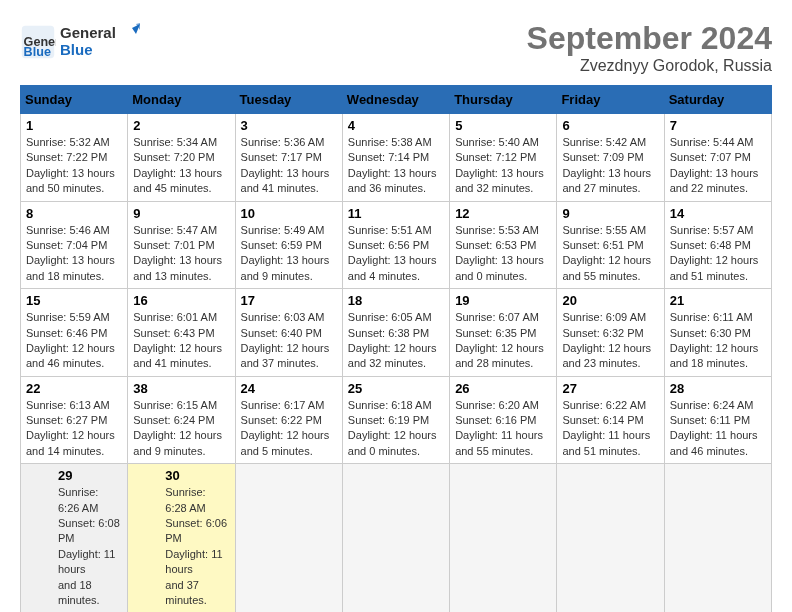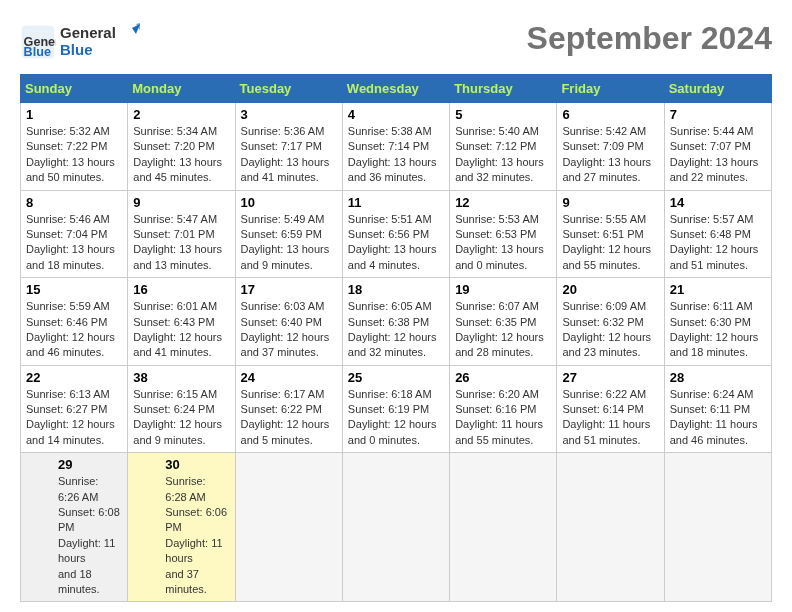--- a/index.html
+++ b/index.html
@@ -37,21 +37,21 @@
       font-size: 16px;
       color: #444;
     }
     .calendar-table {
       width: 100%;
       border-collapse: collapse;
       font-size: 11px;
     }
     .calendar-table th {
       background: #2a6db5;
-      color: #bef264;
+      color: #000000;
       padding: 6px 4px;
       text-align: left;
       font-size: 13px;
       font-weight: bold;
       border: 1px solid #2a6db5;
     }
     .calendar-table td {
       border: 1px solid #ccc;
       vertical-align: top;
       padding: 4px 5px;
@@ -92,20 +92,21 @@
       <svg width="80" height="40">
         <text x="0" y="18" font-family="Arial" font-size="15" font-weight="bold" fill="#333">General</text>
         <text x="0" y="35" font-family="Arial" font-size="15" font-weight="bold" fill="#1a6bbf">Blue</text>
         <polygon points="72,8 80,4 76,14" fill="#1a6bbf"></polygon>
         <polygon points="76,4 84,2 80,10" fill="#1a6bbf" opacity="0.6"></polygon>
       </svg>
     </div>
   </div>
   <div class="title-area">
     <div class="month-title">September 2024</div>
+    <div class="subtitle">Zvezdnyy Gorodok, Russia</div>
   </div>
 </div>
 
 <table class="calendar-table">
   <thead>
     <tr>
     <th>Sunday</th>
         <th>Monday</th>
         <th>Tuesday</th>
         <th>Wednesday</th>

